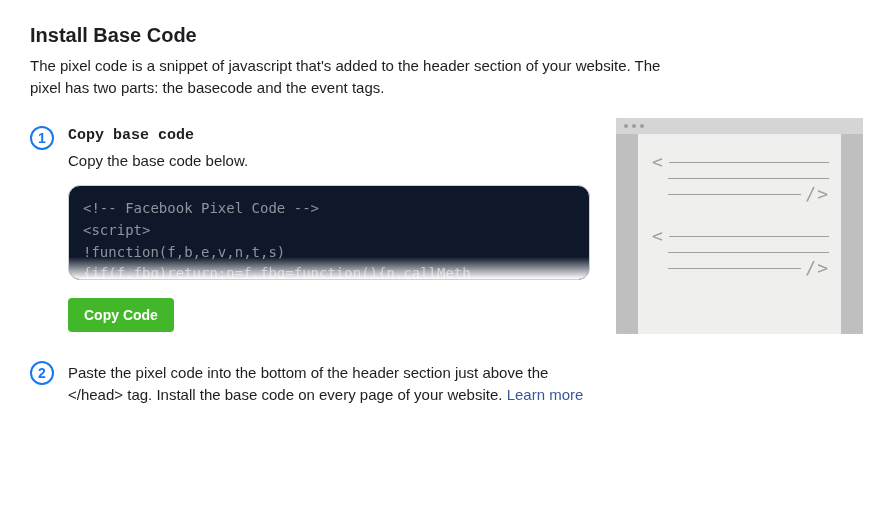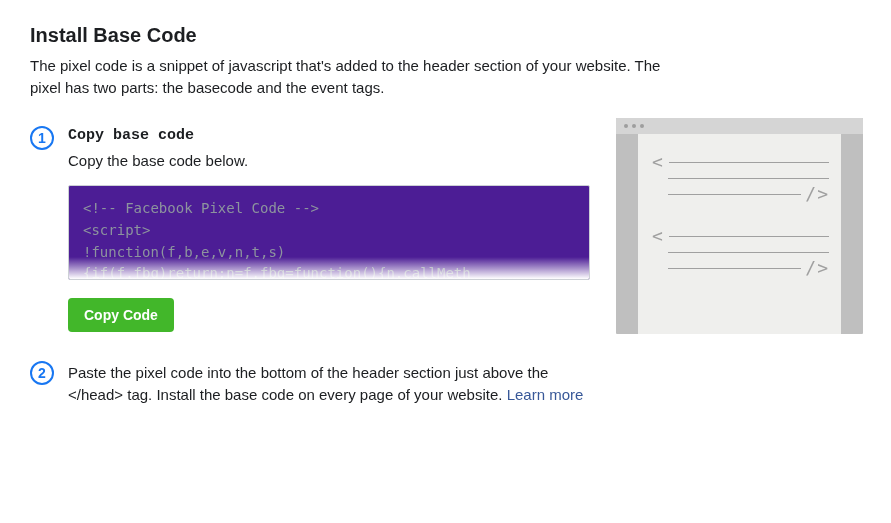--- a/index.html
+++ b/index.html
@@ -66,22 +66,22 @@
     margin:12px 0 6px 0;
     font-family:Liberation Mono, monospace;
   }
   .step-desc{
     font-size:15px;
     line-height:1.45;
     margin:0 0 14px 0;
   }
   .code-box{
     border:1px solid var(--code-border);
-    border-radius:2px;
-    background:#4c1d95;
+    border-radius:12px;
+    background:#0f172a;
     padding:12px 14px;
     font-family:"Menlo","Consolas",monospace;
     font-size:14px;
     line-height:1.55;
     color:#8d949e;
     height:95px;
     overflow:hidden;
     white-space:pre;
     position:relative;
     margin-bottom:18px;

